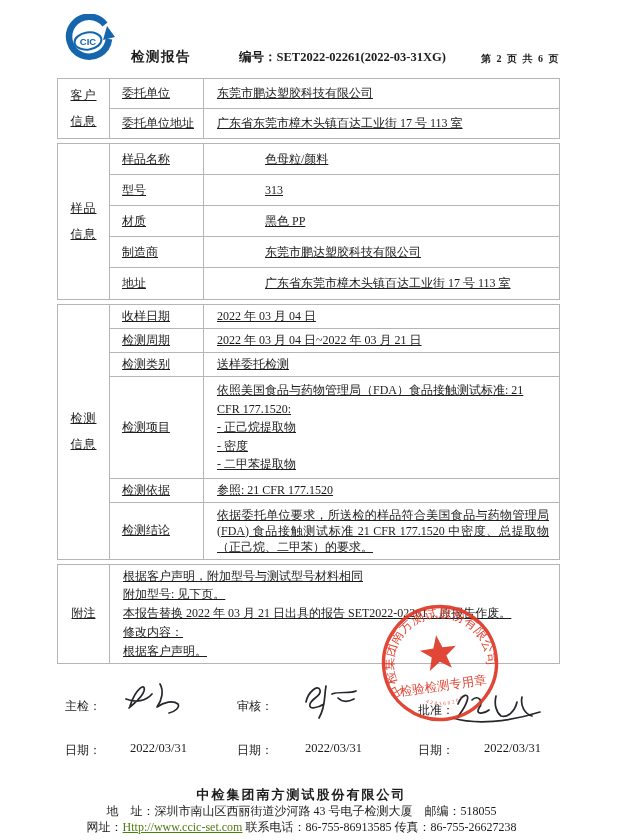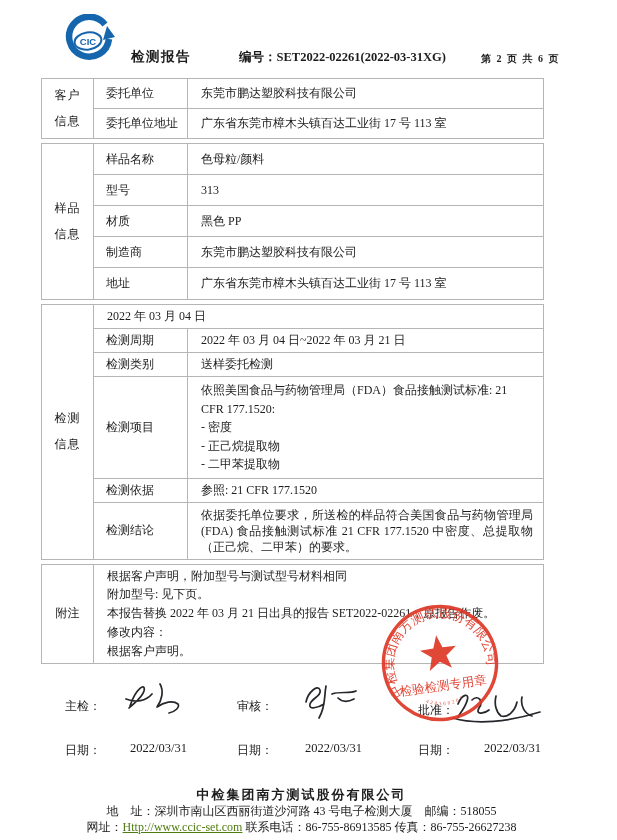--- a/index.html
+++ b/index.html
@@ -10,33 +10,33 @@
     color:#1c1c1c; font-size:12px;
   }
   
   .header { position:absolute; left:63px; top:12px; right:57px; height:54px;
             display:flex; align-items:flex-end; }
   .logo { width:52px; height:52px; flex:0 0 52px; }
   .doc-title { font-weight:bold; font-size:13.5px; margin-left:16px; letter-spacing:1.5px; }
   .report-no { font-weight:bold; font-size:12.5px; margin-left:48px; }
   .page-info { font-weight:bold; font-size:10px; margin-left:auto; letter-spacing:1.5px; }
   
-  .report-table { position:absolute; left:41px; top:78px; width:503px; }
+  .report-table { position:absolute; left:57px; top:78px; width:503px;text-decoration:underline; }
   .tsection { border:1.5px solid #b5b5b5; display:flex; margin-bottom:4px; background:#fff; }
   .gcol { flex:0 0 52px; border-right:1.5px solid #b5b5b5; display:flex;
           flex-direction:column; justify-content:center; align-items:center;
           gap:9px; letter-spacing:1px; }
   .rows { flex:1; display:flex; flex-direction:column; min-width:0; }
   .trow { display:flex; border-bottom:1.5px solid #b5b5b5; }
   .trow:last-child { border-bottom:none; }
   .lcell { flex:0 0 94px; border-right:1.5px solid #b5b5b5;
            padding:3px 4px 3px 12px; display:flex; align-items:center; }
   .vcell { flex:1; padding:3px 10px 3px 13px; display:flex; align-items:center; min-width:0; }
   .s1 .trow { min-height:29.5px; }
-  .s2 .trow { min-height:31px; }
+  .s2 .trow { min-height:31px;gap:48px; }
   .s3 .trow { min-height:23.5px; }
   .vcell.block { display:block; padding-top:4px; padding-bottom:4px; }
   .item-line { line-height:18.5px; }
   .wrap-just { text-align:justify; line-height:16px; padding-top:2px; padding-bottom:2px; }
   .notes-cell { flex:1; padding:2px 10px 2px 13px; }
   .note-line { line-height:18.9px; }
   .notes .gcol { letter-spacing:0; flex-direction:row; gap:0; }
   
   .sig-label { position:absolute; font-size:12px; white-space:nowrap; }
   .sig-svg { position:absolute; }
@@ -114,36 +114,37 @@
     </div>
   </div>
 
   <div class="tsection s3">
     <div class="gcol">
       <span>检测</span>
       <span>信息</span>
     </div>
     <div class="rows">
       <div class="trow">
+        <div class="lcell">收样日期</div>
         <div class="vcell">2022 年 03 月 04 日</div>
       </div>
       <div class="trow">
         <div class="lcell">检测周期</div>
         <div class="vcell">2022 年 03 月 04 日~2022 年 03 月 21 日</div>
       </div>
       <div class="trow">
         <div class="lcell">检测类别</div>
         <div class="vcell">送样委托检测</div>
       </div>
       <div class="trow">
         <div class="lcell">检测项目</div>
         <div class="vcell block">
           <div class="item-line">依照美国食品与药物管理局（FDA）食品接触测试标准: 21 CFR 177.1520:</div>
+          <div class="item-line">- 正己烷提取物</div>
           <div class="item-line">- 密度</div>
-          <div class="item-line">- 正己烷提取物</div>
           <div class="item-line">- 二甲苯提取物</div>
         </div>
       </div>
       <div class="trow">
         <div class="lcell">检测依据</div>
         <div class="vcell">参照: 21 CFR 177.1520</div>
       </div>
       <div class="trow">
         <div class="lcell">检测结论</div>
         <div class="vcell block wrap-just">依据委托单位要求，所送检的样品符合美国食品与药物管理局 (FDA) 食品接触测试标准 21 CFR 177.1520 中密度、总提取物（正己烷、二甲苯）的要求。</div>

